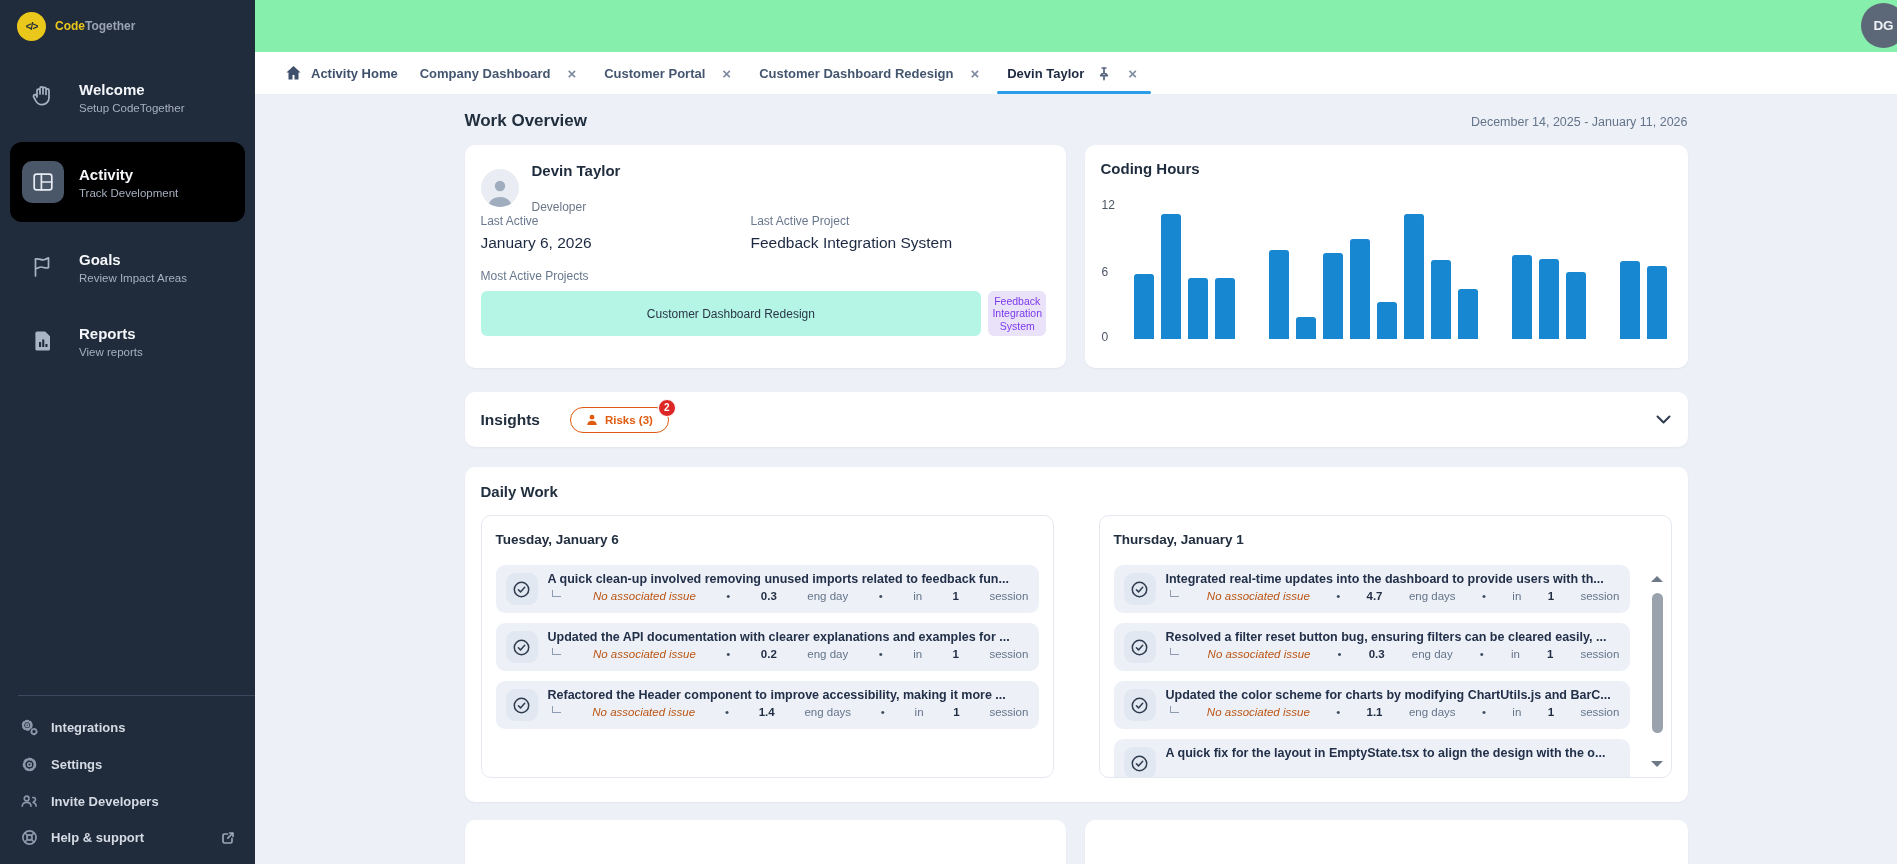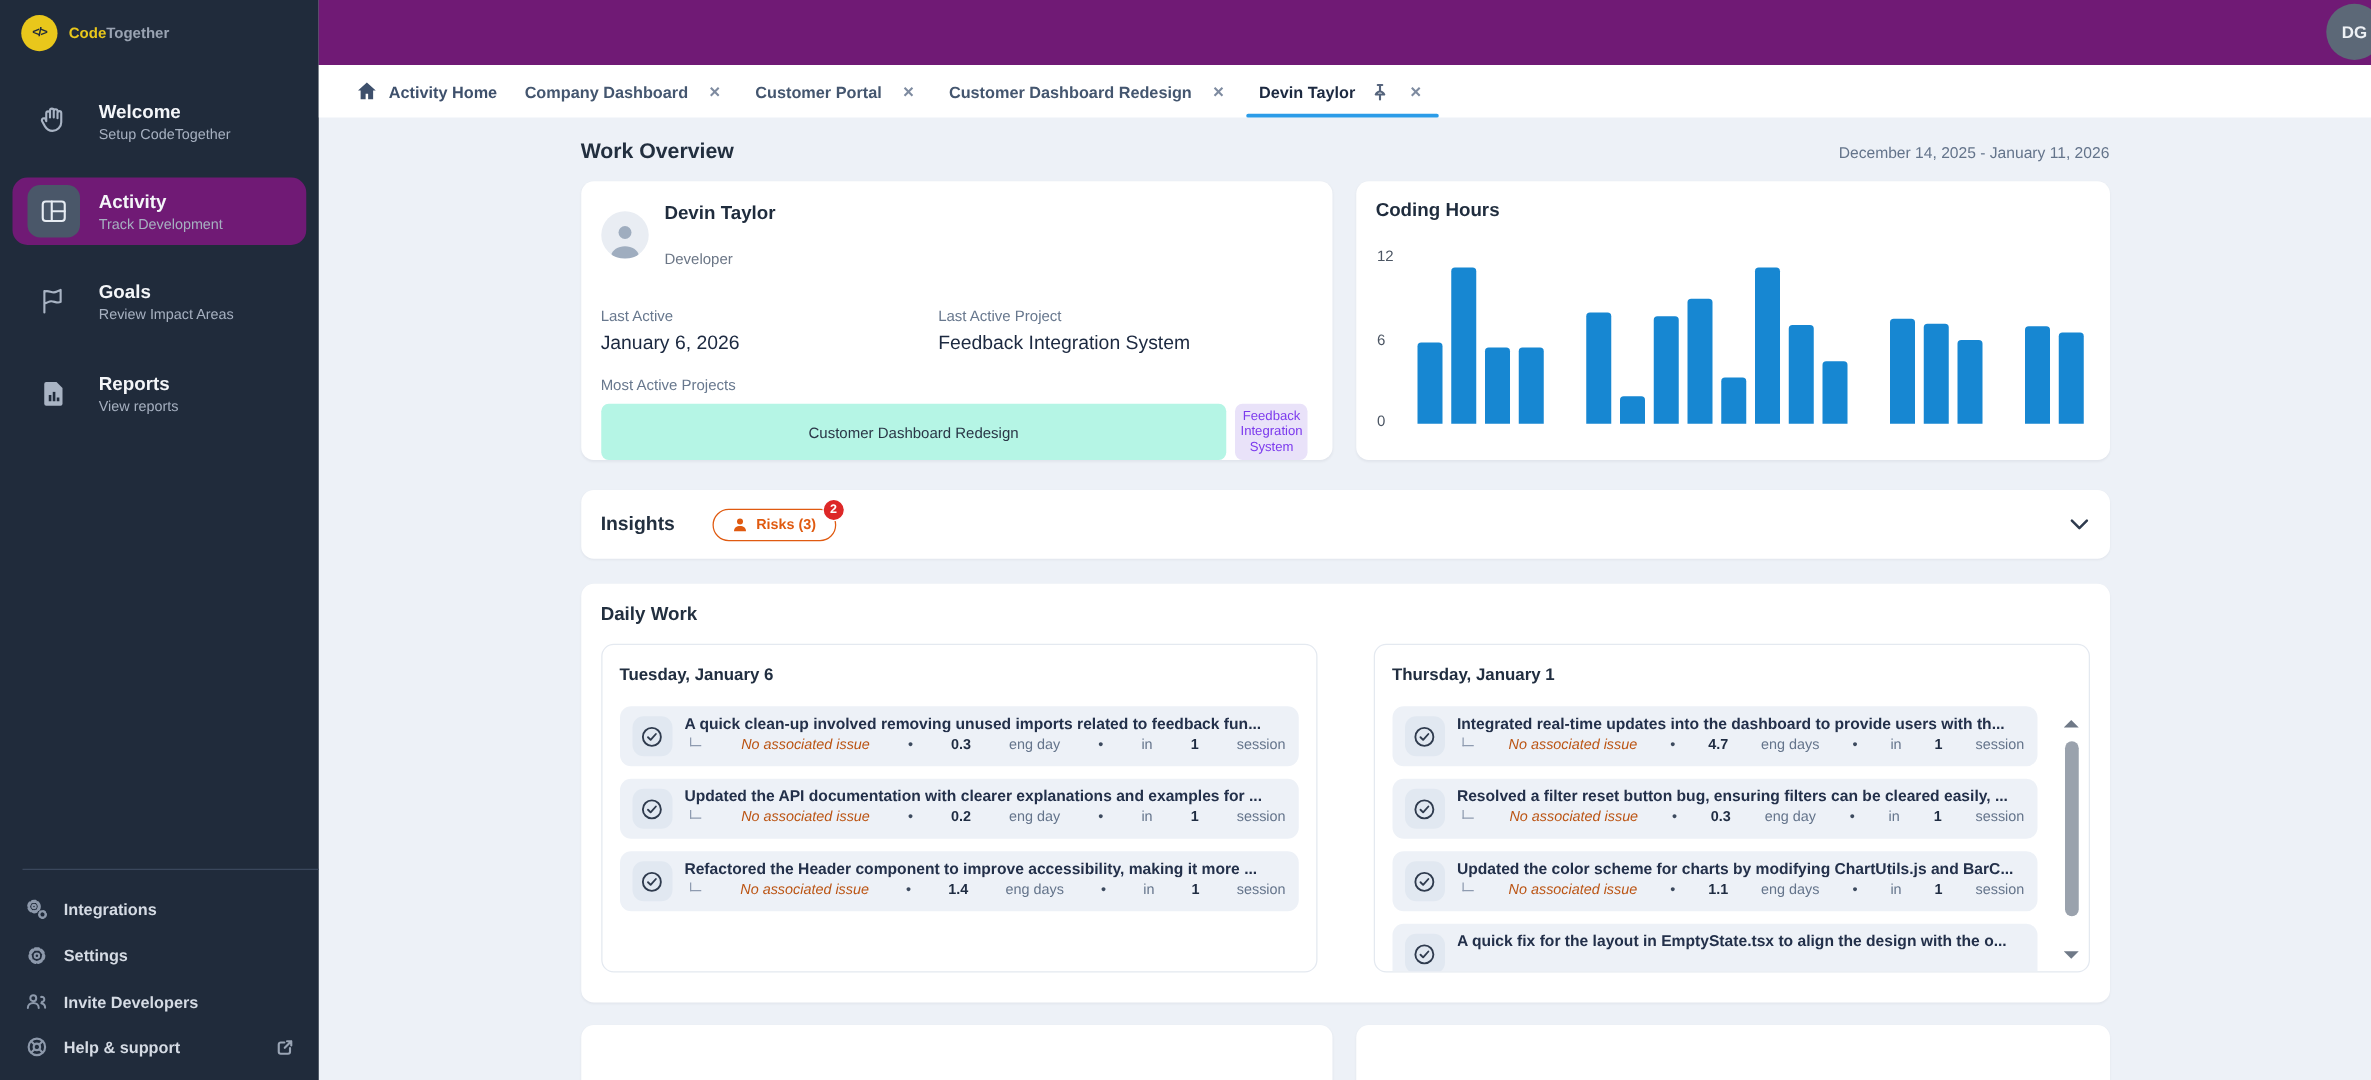--- a/index.html
+++ b/index.html
@@ -16,34 +16,34 @@
   .sidebar { width:255px; height:864px; background:#202b3b; flex-shrink:0; display:flex; flex-direction:column; }
   .logo-row { height:52px; display:flex; align-items:center; padding:0 17px; gap:9px; flex-shrink:0; }
   .logo-badge { width:29px; height:29px; border-radius:50%; background:#e9c71b; color:#202b3b;
     display:flex; align-items:center; justify-content:center; font-weight:bold; font-size:10px; letter-spacing:-1px; }
   .brand { font-size:12px; font-weight:700; }
   .brand .p1 { color:#e9c71b; }
   .brand .p2 { color:#99a3b2; }
 
   .nav { padding:16px 10px; display:flex; flex-direction:column; gap:16px; }
   .nav-item { display:flex; align-items:center; gap:15px; padding:8px 12px; border-radius:12px; cursor:pointer; }
-  .nav-item.active { background:#701a75; padding:6px 12px; }
+  .nav-item.active { background:#000000; padding:19px 12px; }
   .nav-icon { width:42px; height:42px; display:flex; align-items:center; justify-content:center; color:#a9b4c4; flex-shrink:0; }
   .nav-item.active .nav-icon { background:#4a5769; border-radius:10px; color:#e7ecf3; }
   .nav-title { font-size:15px; font-weight:700; color:#f4f6f9; }
   .nav-sub { font-size:11.5px; color:#a6b0c0; margin-top:4px; }
 
   .sidebar-footer { margin-top:auto; border-top:1px solid #3a475c; margin-left:18px; margin-right:0; padding:12px 0 8px; }
   .footer-item { display:flex; align-items:center; gap:13px; padding:10px 20px 10px 2px; color:#d5dbe4; font-weight:700; font-size:13px; cursor:pointer; }
   .footer-item .ficon { color:#8d99ab; width:18px; display:flex; justify-content:center; }
   .ext-icon { margin-left:auto; color:#9aa5b5; }
 
   
   .main { flex:1; display:flex; flex-direction:column; min-width:0; }
-  .topstrip { height:52px; background:#701a75; position:relative; flex-shrink:0; }
+  .topstrip { height:52px; background:#86efac; position:relative; flex-shrink:0; }
   .avatar-chip { position:absolute; right:-9px; top:3px; width:45px; height:45px; border-radius:50%;
     background:#5c6877; color:#eef1f5; font-weight:700; font-size:13.5px; display:flex; align-items:center; justify-content:center; cursor:pointer; }
 
   .tabbar { height:42px; background:#fff; display:flex; align-items:flex-start; padding-left:20px; flex-shrink:0; }
   .tab-home { display:flex; align-items:center; gap:9px; color:#3e506c; font-weight:700; font-size:13px; padding:0 10px; height:100%; cursor:pointer; }
   .tab { display:flex; align-items:center; gap:13px; padding:0 12px; height:100%; position:relative;
     color:#44566f; font-weight:600; font-size:13px; cursor:pointer; }
   .tab .close { color:#7e8ba0; font-size:15px; line-height:1; padding:2px 4px; cursor:pointer; }
   .tab .pin { color:#55647c; display:flex; cursor:pointer; }
   .tab.active { color:#1c2940; font-weight:700; }
@@ -59,21 +59,21 @@
   .cards-row { display:flex; gap:19px; margin-top:14px; }
   .card { background:#fff; border-radius:10px; box-shadow:0 1px 2px rgba(16,24,40,.05); }
 
   
   .user-card { width:601px; height:223px; padding:17px 16px; }
   .user-head { display:flex; gap:13px; align-items:center; }
   .avatar-lg { width:38px; height:38px; border-radius:50%; background:#e9edf3; overflow:hidden;
     display:flex; align-items:flex-end; justify-content:center; }
   .user-name { font-size:15px; font-weight:700; color:#1f2c3d; }
   .user-role { font-size:12px; color:#6b7686; margin-top:21px; }
-  .fields-grid { display:grid; grid-template-columns:270px 1fr; margin-top:32px; }
+  .fields-grid { display:grid; grid-template-columns:270px 1fr; }
   .field-label { font-size:12px; color:#68788e; }
   .field-value { font-size:15.5px; font-weight:400; color:#1c2940; margin-top:6px; }
   .most-label { margin-top:17px; font-size:12px; color:#68788e; }
   .bars-row { display:flex; gap:7px; margin-top:8px; height:45px; }
   .proj-bar { border-radius:6px; display:flex; align-items:center; justify-content:center;
     font-size:12px; text-align:center; cursor:pointer; }
   .proj-bar.small { font-size:10.5px; line-height:1.18; padding:0 2px; }
 
   
   .chart-card { width:603px; height:223px; padding:15px 16px; }

